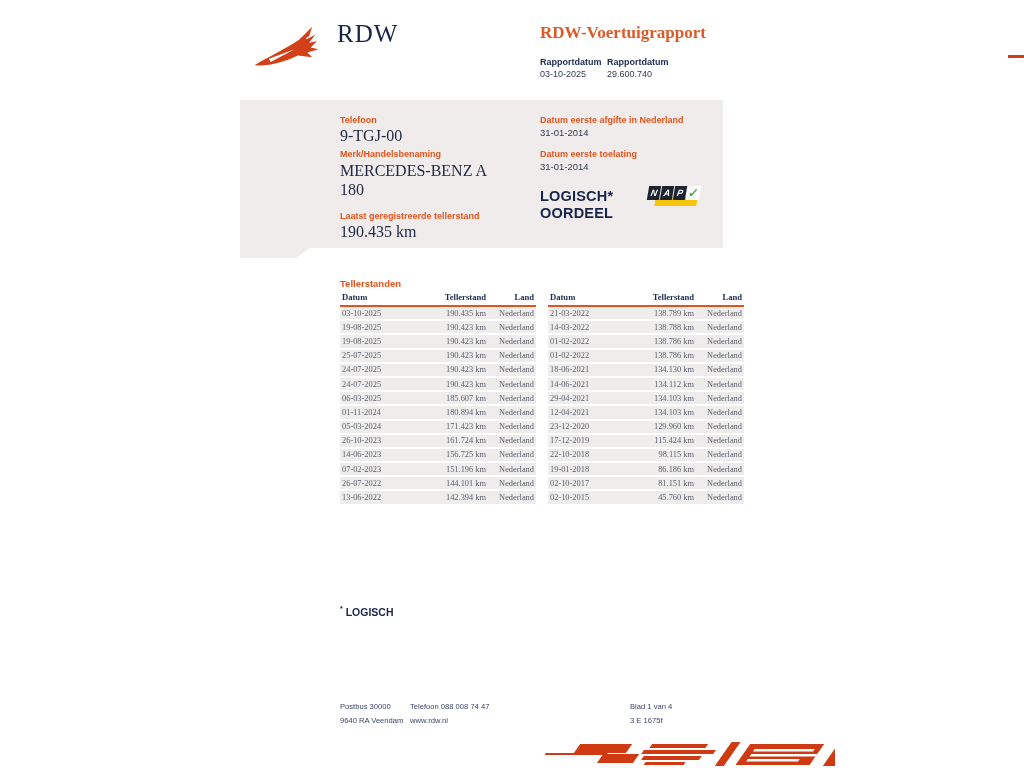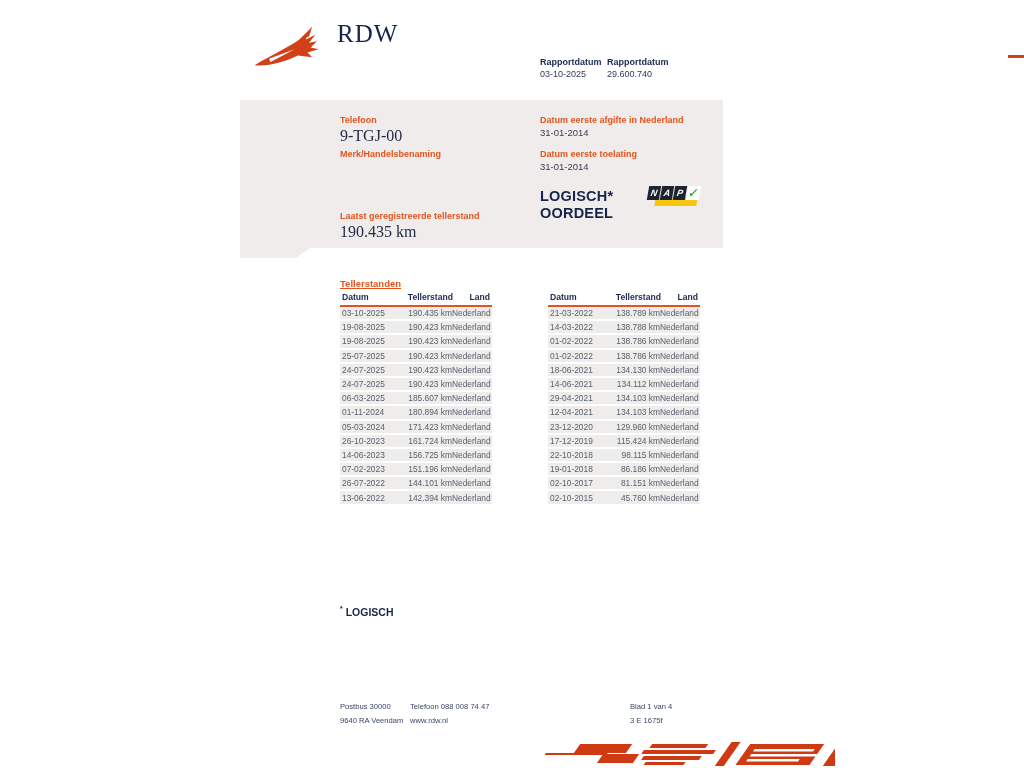--- a/index.html
+++ b/index.html
@@ -30,22 +30,22 @@
   .nap-yellow{position:absolute;left:7px;top:11px;width:42px;height:9px;background:#f6c60c;
               transform:skewX(-10deg);}
   .nap-box{position:absolute;top:0;width:12px;height:14px;background:#1d2430;transform:skewX(-10deg);
            color:#fff;font-size:9px;font-weight:700;text-align:center;line-height:14px;
            font-style:italic;}
   .nap-check{position:absolute;top:0;left:39px;width:13px;height:14px;background:#fff;
              transform:skewX(-10deg);color:#3aa93c;font-size:12px;font-weight:700;
              text-align:center;line-height:14px;}
 
   
-  .section-title{left:340px;top:278px;font-size:9.5px;font-weight:700;color:#e0551f;text-decoration:underline;}
-  .tbl{width:152px;font-size:8.4px;}
+  .section-title{left:340px;top:278px;font-size:9.5px;font-weight:700;color:#e0551f;}
+  .tbl{width:196px;font-size:8.4px;font-family:Liberation Serif, serif;}
   .tbl-head{display:flex;font-weight:700;color:#1b2a52;font-size:8.6px;
             border-bottom:2px solid #e0551f;padding-bottom:3px;}
   .trow{display:flex;background:#efedec;border-bottom:2.4px solid #ffffff;
         height:12.2px;align-items:center;color:#59606e;}
   .tcell{display:block;}
   .c0{width:38%;padding-left:2px;text-align:left;}
   .c1{width:37%;text-align:right;}
   .c2{width:25%;text-align:right;padding-right:2px;}
   .hc0{width:38%;padding-left:2px;text-align:left;}
   .hc1{width:37%;text-align:right;}
@@ -70,33 +70,35 @@
 
   <div class="abs" style="left:253px;top:20px;width:80px;height:52px;">
     <svg width="80" height="52" viewBox="0 0 100 64">
       <path fill="#d2401a" d="M2 56 C22 44 44 34 58 24 L70 14 L66 24 L78 18 L70 28 L80 26 L72 34 L82 36 L68 40 L74 46 L56 44 C40 52 18 58 2 56 Z"></path>
       <path fill="#d2401a" d="M58 24 L74 8 L70 20 Z"></path>
       <path fill="#ffffff" d="M20 48 L52 36 L22 52 Z"></path>
     </svg>
   </div>
   <div class="abs rdw-wordmark">RDW</div>
 
+  <div class="abs report-title">RDW-Voertuigrapport</div>
   <div class="abs hdr-label" style="left:540px;top:57px;">Rapportdatum</div>
   <div class="abs hdr-label" style="left:607px;top:57px;">Rapportdatum</div>
   <div class="abs hdr-value" style="left:540px;top:69px;">03-10-2025</div>
   <div class="abs hdr-value" style="left:607px;top:69px;">29.600.740</div>
   <div class="abs edge-tick"></div>
 
   <div class="abs panel"></div>
   <div class="abs panel-tab"></div>
 
   <div class="abs olabel" style="left:340px;top:115px;">Telefoon</div>
   <div class="abs serif-val" style="left:340px;top:126px;">9-TGJ-00</div>
 
   <div class="abs olabel" style="left:340px;top:149px;">Merk/Handelsbenaming</div>
+  <div class="abs serif-val" style="left:340px;top:161px;width:170px;">MERCEDES-BENZ A 180</div>
 
   <div class="abs olabel" style="left:340px;top:211px;">Laatst geregistreerde tellerstand</div>
   <div class="abs serif-val" style="left:340px;top:222px;">190.435 km</div>
 
   <div class="abs olabel" style="left:540px;top:115px;">Datum eerste afgifte in Nederland</div>
   <div class="abs sans-val" style="left:540px;top:127px;">31-01-2014</div>
 
   <div class="abs olabel" style="left:540px;top:149px;">Datum eerste toelating</div>
   <div class="abs sans-val" style="left:540px;top:161px;">31-01-2014</div>
 

